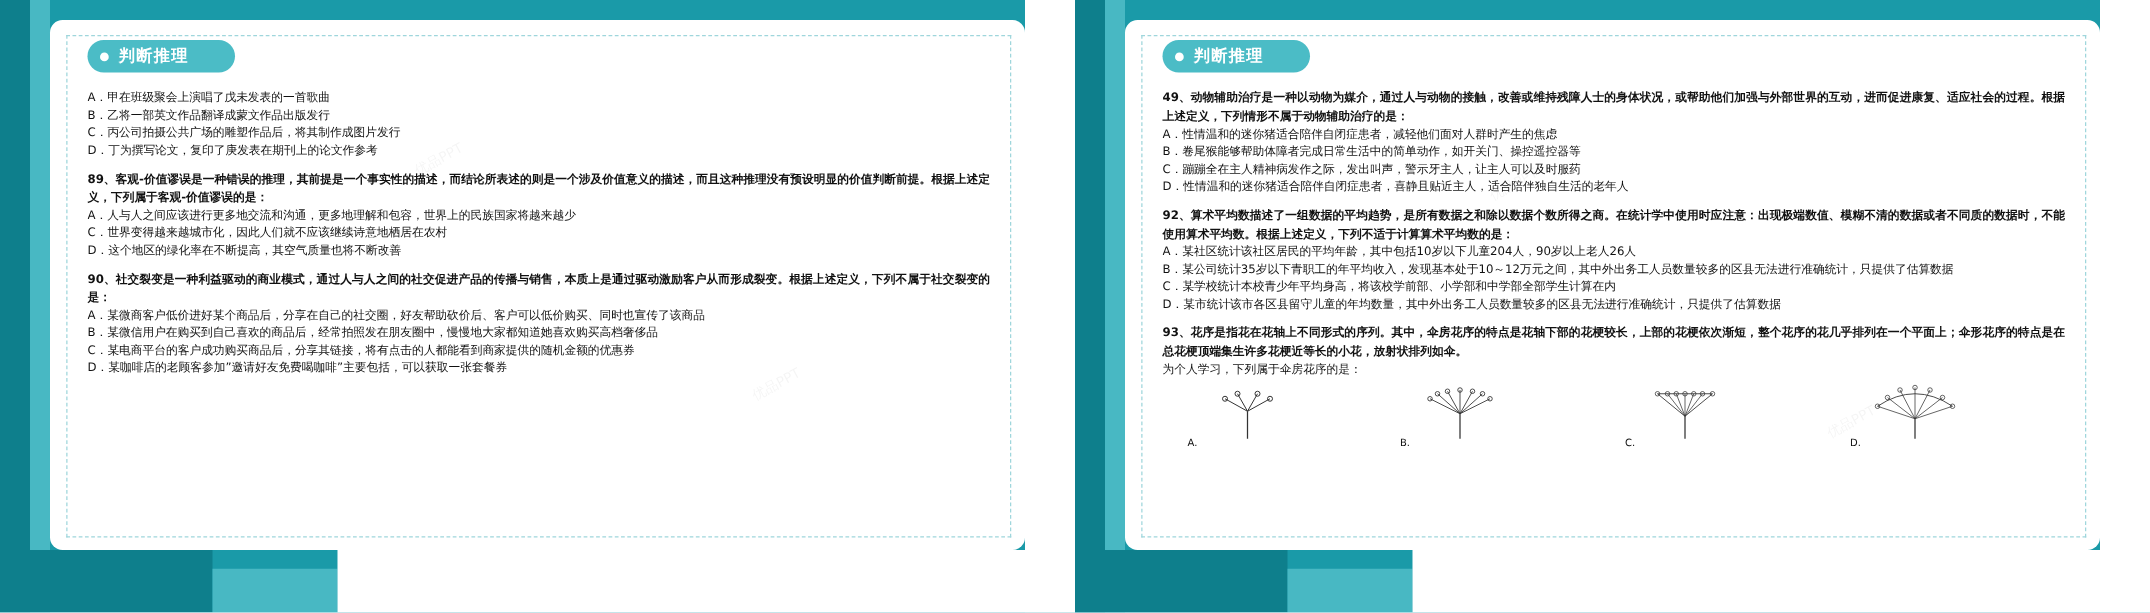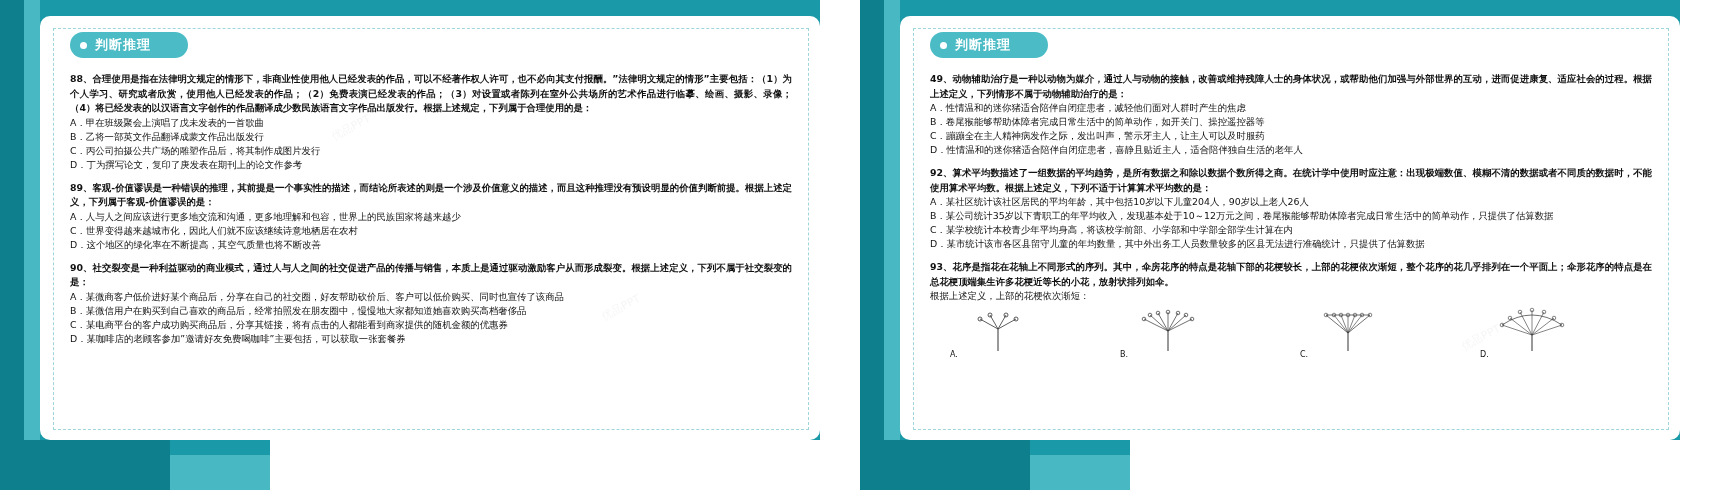--- a/index.html
+++ b/index.html
@@ -156,21 +156,20 @@
       <span class="bullet"></span>
       <span class="ribbon-text">判断推理</span>
     </div>
 
     <div class="wm" style="left:330px; top:120px;">优品PPT</div>
     <div class="wm" style="left:600px; top:300px;">优品PPT</div>
 
     <div class="content" style="left:70px; top:72px; width:722px;">
 
       <div class="qblock">
-        <div class="qstem">88、合理使用是指在法律明文规定的情形下，非商业性使用他人已经发表的作品，可以不经著作权人许可，也不必向其支付报酬。”法律明文规定的情形”主要包括：（1）为个人学习、研究或者欣赏，使用他人已经发表的作品；（2）免费表演已经发表的作品；（3）对设置或者陈列在室外公共场所的艺术作品进行临摹、绘画、摄影、录像；（4）将已经发表的以汉语言文字创作的作品翻译成少数民族语言文字作品出版发行。根据上述规定，下列属于合理使用的是：</div>
         <div class="opt">A．甲在班级聚会上演唱了戊未发表的一首歌曲</div>
         <div class="opt">B．乙将一部英文作品翻译成蒙文作品出版发行</div>
         <div class="opt">C．丙公司拍摄公共广场的雕塑作品后，将其制作成图片发行</div>
         <div class="opt">D．丁为撰写论文，复印了庚发表在期刊上的论文作参考</div>
       </div>
 
       <div class="qblock">
         <div class="qstem">89、客观-价值谬误是一种错误的推理，其前提是一个事实性的描述，而结论所表述的则是一个涉及价值意义的描述，而且这种推理没有预设明显的价值判断前提。根据上述定义，下列属于客观-价值谬误的是：</div>
         <div class="opt">A．人与人之间应该进行更多地交流和沟通，更多地理解和包容，世界上的民族国家将越来越少</div>
         <div class="opt">C．世界变得越来越城市化，因此人们就不应该继续诗意地栖居在农村</div>
@@ -214,28 +213,28 @@
         <div class="qstem">49、动物辅助治疗是一种以动物为媒介，通过人与动物的接触，改善或维持残障人士的身体状况，或帮助他们加强与外部世界的互动，进而促进康复、适应社会的过程。根据上述定义，下列情形不属于动物辅助治疗的是：</div>
         <div class="opt">A．性情温和的迷你猪适合陪伴自闭症患者，减轻他们面对人群时产生的焦虑</div>
         <div class="opt">B．卷尾猴能够帮助体障者完成日常生活中的简单动作，如开关门、操控遥控器等</div>
         <div class="opt">C．蹦蹦全在主人精神病发作之际，发出叫声，警示牙主人，让主人可以及时服药</div>
         <div class="opt">D．性情温和的迷你猪适合陪伴自闭症患者，喜静且贴近主人，适合陪伴独自生活的老年人</div>
       </div>
 
       <div class="qblock">
         <div class="qstem">92、算术平均数描述了一组数据的平均趋势，是所有数据之和除以数据个数所得之商。在统计学中使用时应注意：出现极端数值、模糊不清的数据或者不同质的数据时，不能使用算术平均数。根据上述定义，下列不适于计算算术平均数的是：</div>
         <div class="opt">A．某社区统计该社区居民的平均年龄，其中包括10岁以下儿童204人，90岁以上老人26人</div>
-        <div class="opt">B．某公司统计35岁以下青职工的年平均收入，发现基本处于10～12万元之间，卷尾猴能够帮助体障者完成日常生活中的简单动作，只提供了估算数据</div>
+        <div class="opt">B．某公司统计35岁以下青职工的年平均收入，发现基本处于10～12万元之间，其中外出务工人员数量较多的区县无法进行准确统计，只提供了估算数据</div>
         <div class="opt">C．某学校统计本校青少年平均身高，将该校学前部、小学部和中学部全部学生计算在内</div>
         <div class="opt">D．某市统计该市各区县留守儿童的年均数量，其中外出务工人员数量较多的区县无法进行准确统计，只提供了估算数据</div>
       </div>
 
       <div class="qblock">
         <div class="qstem">93、花序是指花在花轴上不同形式的序列。其中，伞房花序的特点是花轴下部的花梗较长，上部的花梗依次渐短，整个花序的花几乎排列在一个平面上；伞形花序的特点是在总花梗顶端集生许多花梗近等长的小花，放射状排列如伞。</div>
-        <div class="opt">根据上述定义，上部的花梗依次渐短：</div>
+        <div class="opt">为个人学习，下列属于伞房花序的是：</div>
 
         <div class="fig-row">
 
           <div class="fig" style="left:20px;">
             <svg width="120" height="46" viewBox="0 0 120 46">
               <line x1="48" y1="44" x2="48" y2="22" stroke="#333" stroke-width="1"></line>
               <line x1="48" y1="22" x2="30" y2="12" stroke="#333" stroke-width="0.8"></line>
               <line x1="48" y1="22" x2="40" y2="8" stroke="#333" stroke-width="0.8"></line>
               <line x1="48" y1="22" x2="56" y2="8" stroke="#333" stroke-width="0.8"></line>
               <line x1="48" y1="22" x2="66" y2="12" stroke="#333" stroke-width="0.8"></line>

